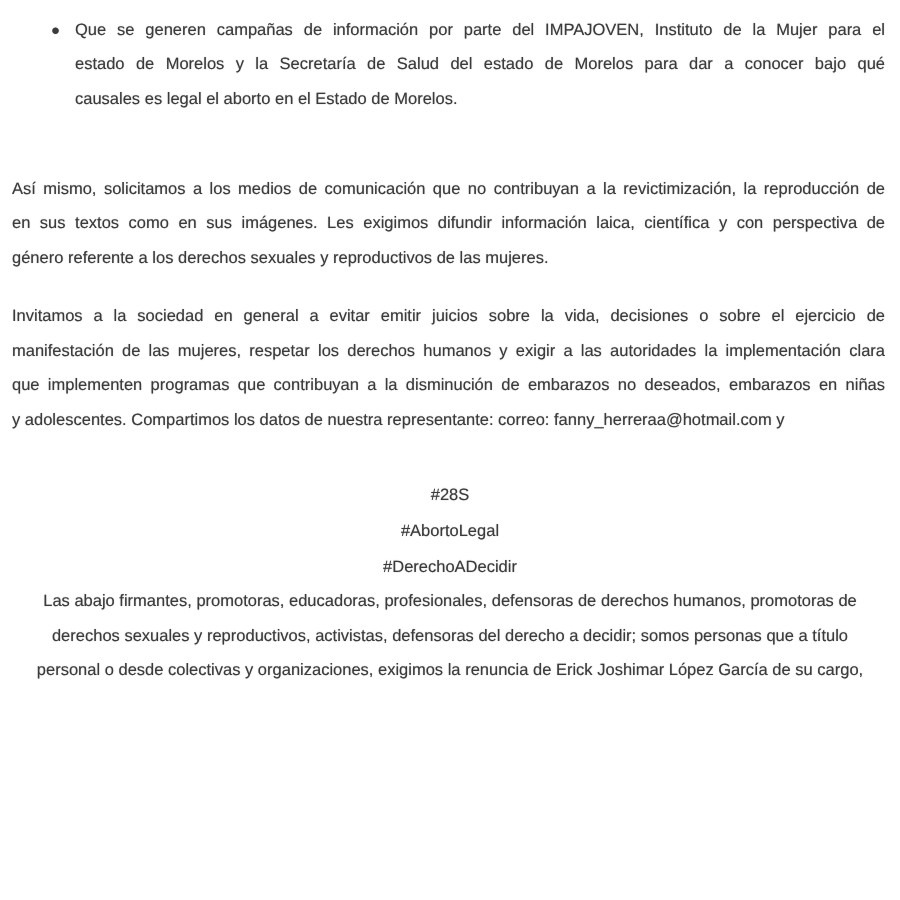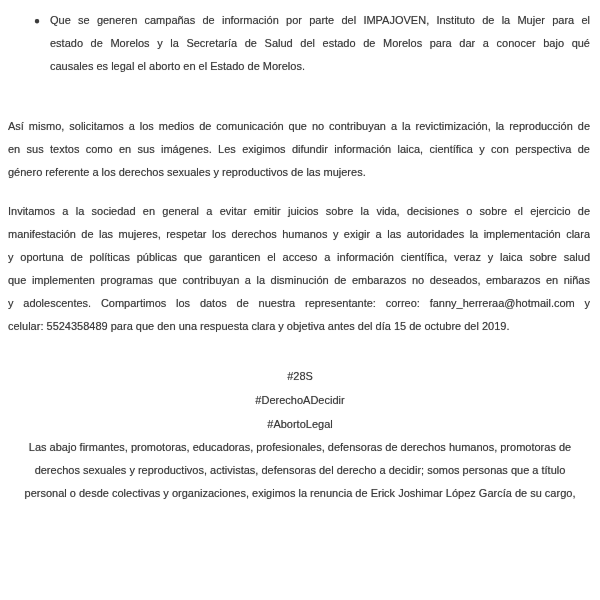--- a/index.html
+++ b/index.html
@@ -78,30 +78,28 @@
 
   <div class="para para-media justified">
       <div class="line">Así mismo, solicitamos a los medios de comunicación que no contribuyan a la revictimización, la reproducción de</div>
       <div class="line">en sus textos como en sus imágenes. Les exigimos difundir información laica, científica y con perspectiva de</div>
       <div class="line">género referente a los derechos sexuales y reproductivos de las mujeres.</div>
     </div>
 
   <div class="para para-society justified">
       <div class="line">Invitamos a la sociedad en general a evitar emitir juicios sobre la vida, decisiones o sobre el ejercicio de</div>
       <div class="line">manifestación de las mujeres, respetar los derechos humanos y exigir a las autoridades la implementación clara</div>
-      <div class="line">y oportuna de políticas públicas que garanticen el acceso a información científica, veraz y laica sobre salud</div>
       <div class="line">que implementen programas que contribuyan a la disminución de embarazos no deseados, embarazos en niñas</div>
       <div class="line">y adolescentes. Compartimos los datos de nuestra representante: correo: fanny_herreraa@hotmail.com y</div>
-      <div class="line">celular: 5524358489 para que den una respuesta clara y objetiva antes del día 15 de octubre del 2019.</div>
     </div>
 
   <div class="hashtag-block">
       <div class="line">#28S</div>
+      <div class="line">#AbortoLegal</div>
       <div class="line">#DerechoADecidir</div>
-      <div class="line">#AbortoLegal</div>
     </div>
 
   <div class="closing-block">
       <div class="line">Las abajo firmantes, promotoras, educadoras, profesionales, defensoras de derechos humanos, promotoras de</div>
       <div class="line">derechos sexuales y reproductivos, activistas, defensoras del derecho a decidir;  somos personas que a título</div>
       <div class="line">personal o desde colectivas y organizaciones, exigimos la renuncia de Erick Joshimar López García de su cargo,</div>
     </div>
 
 </div>
 

